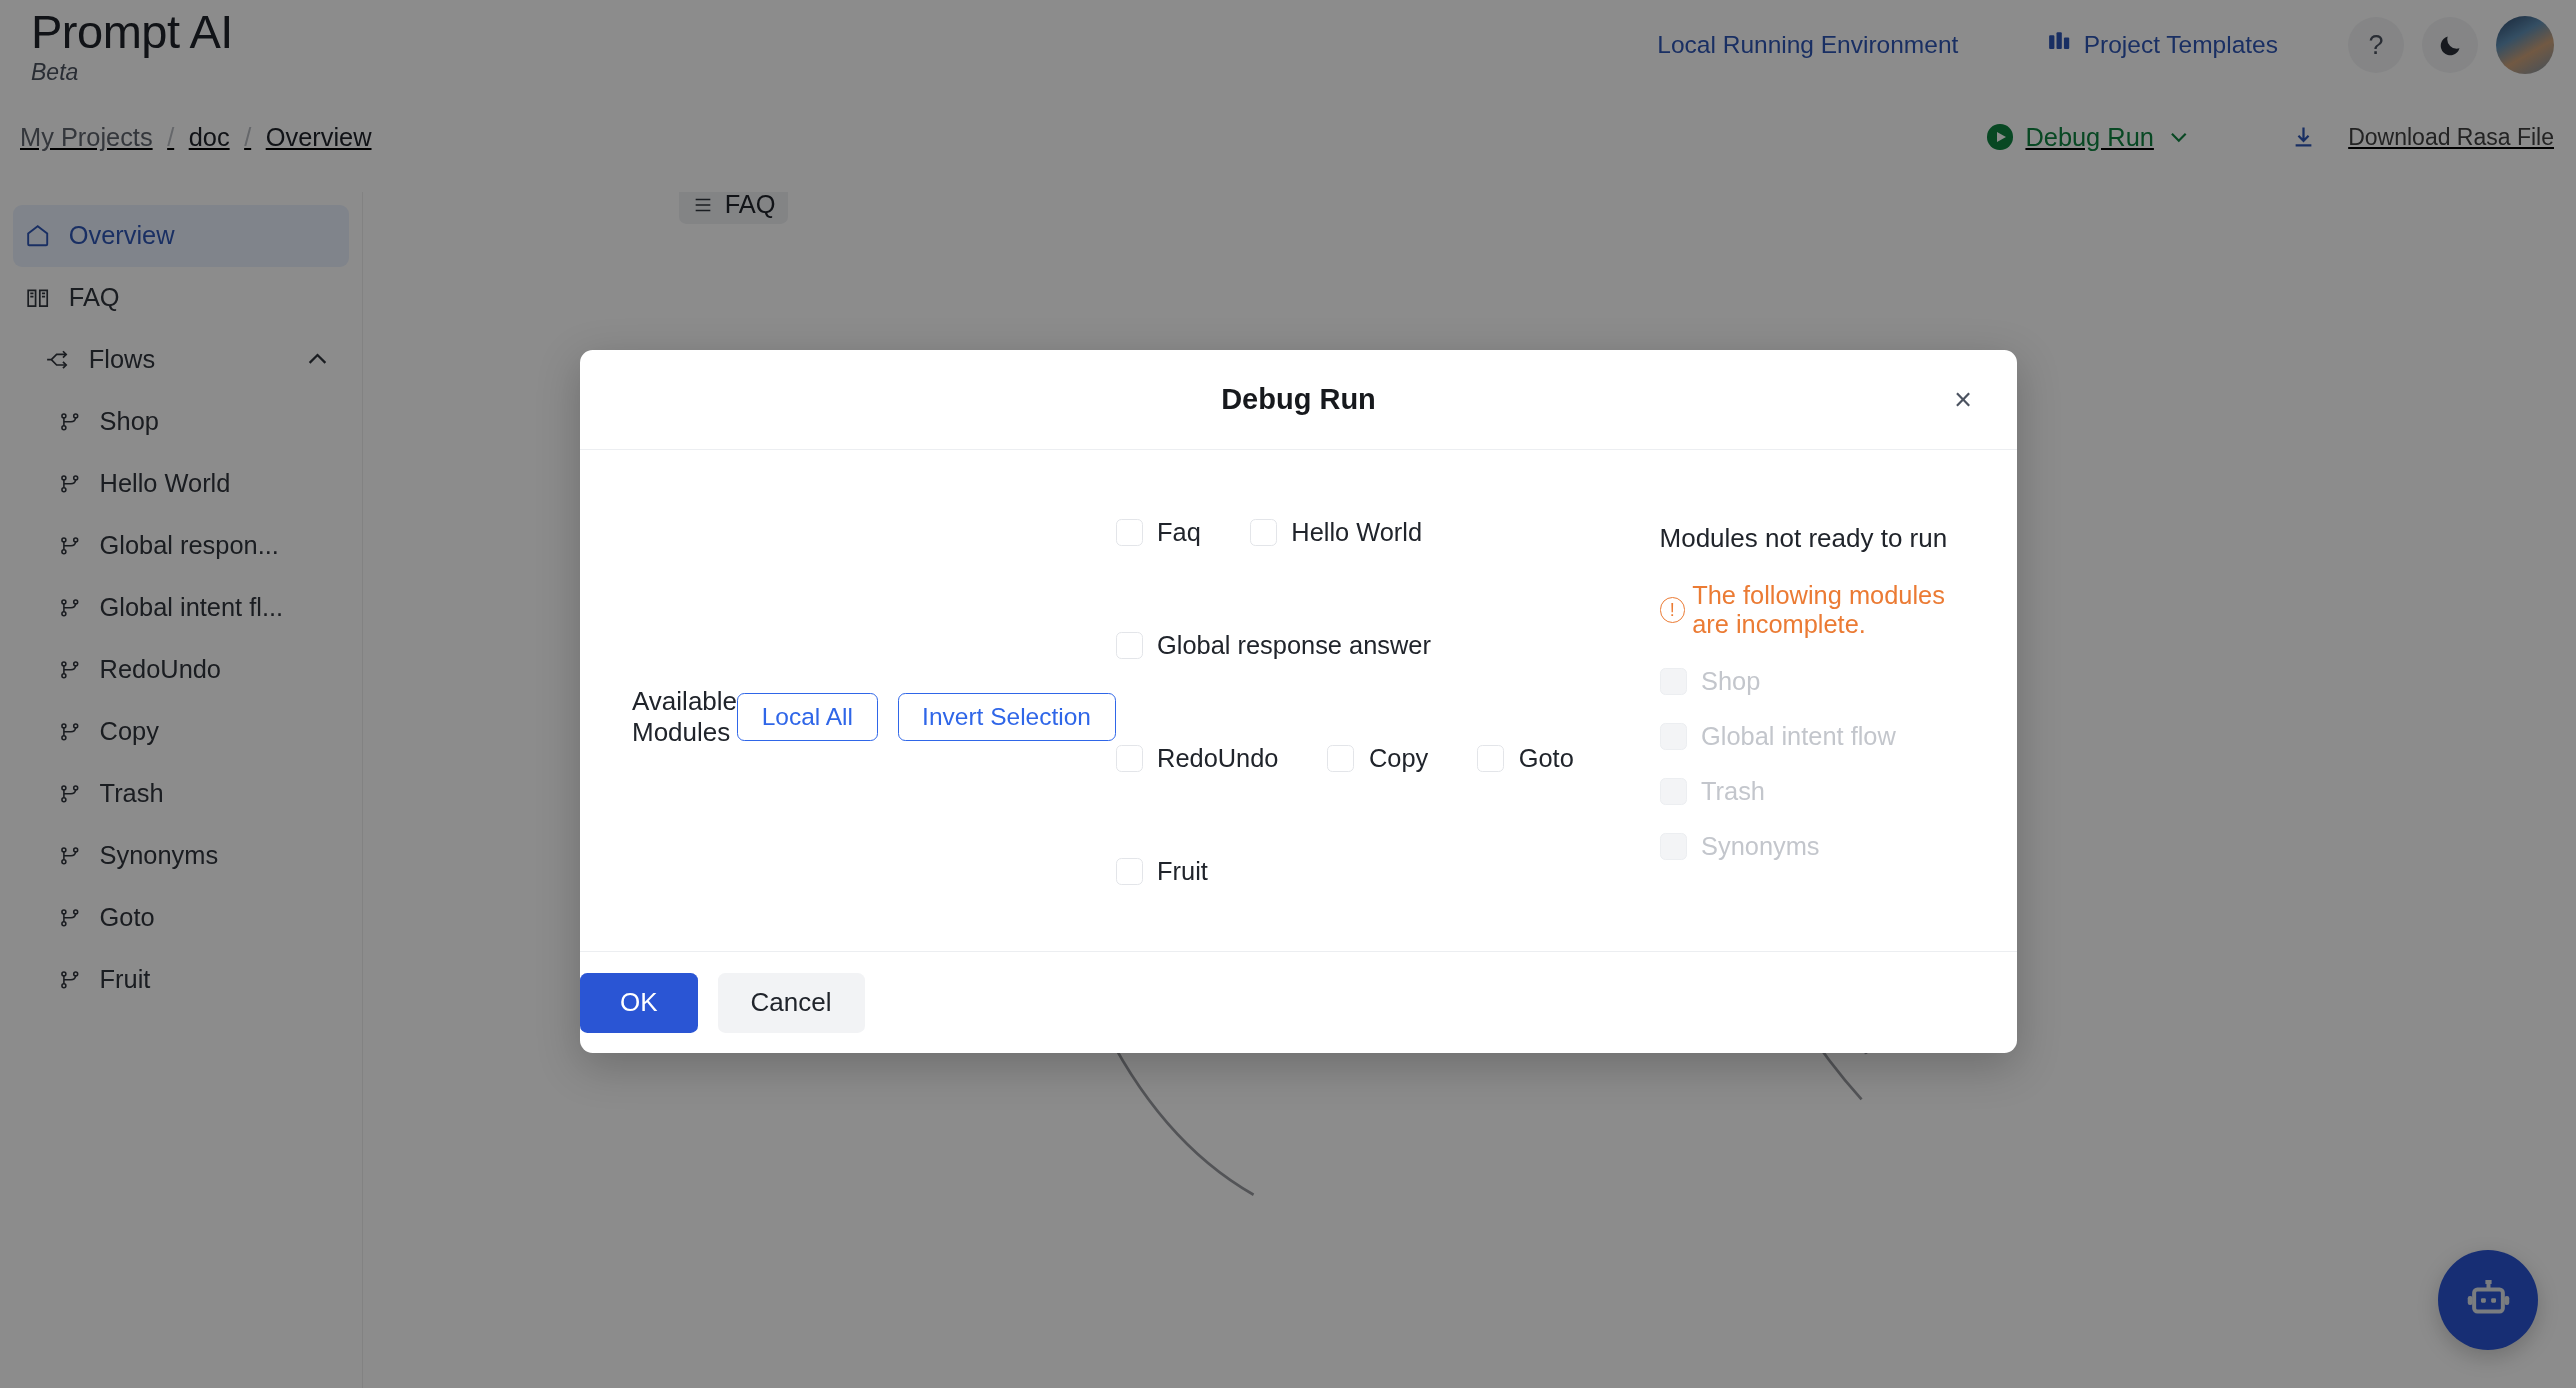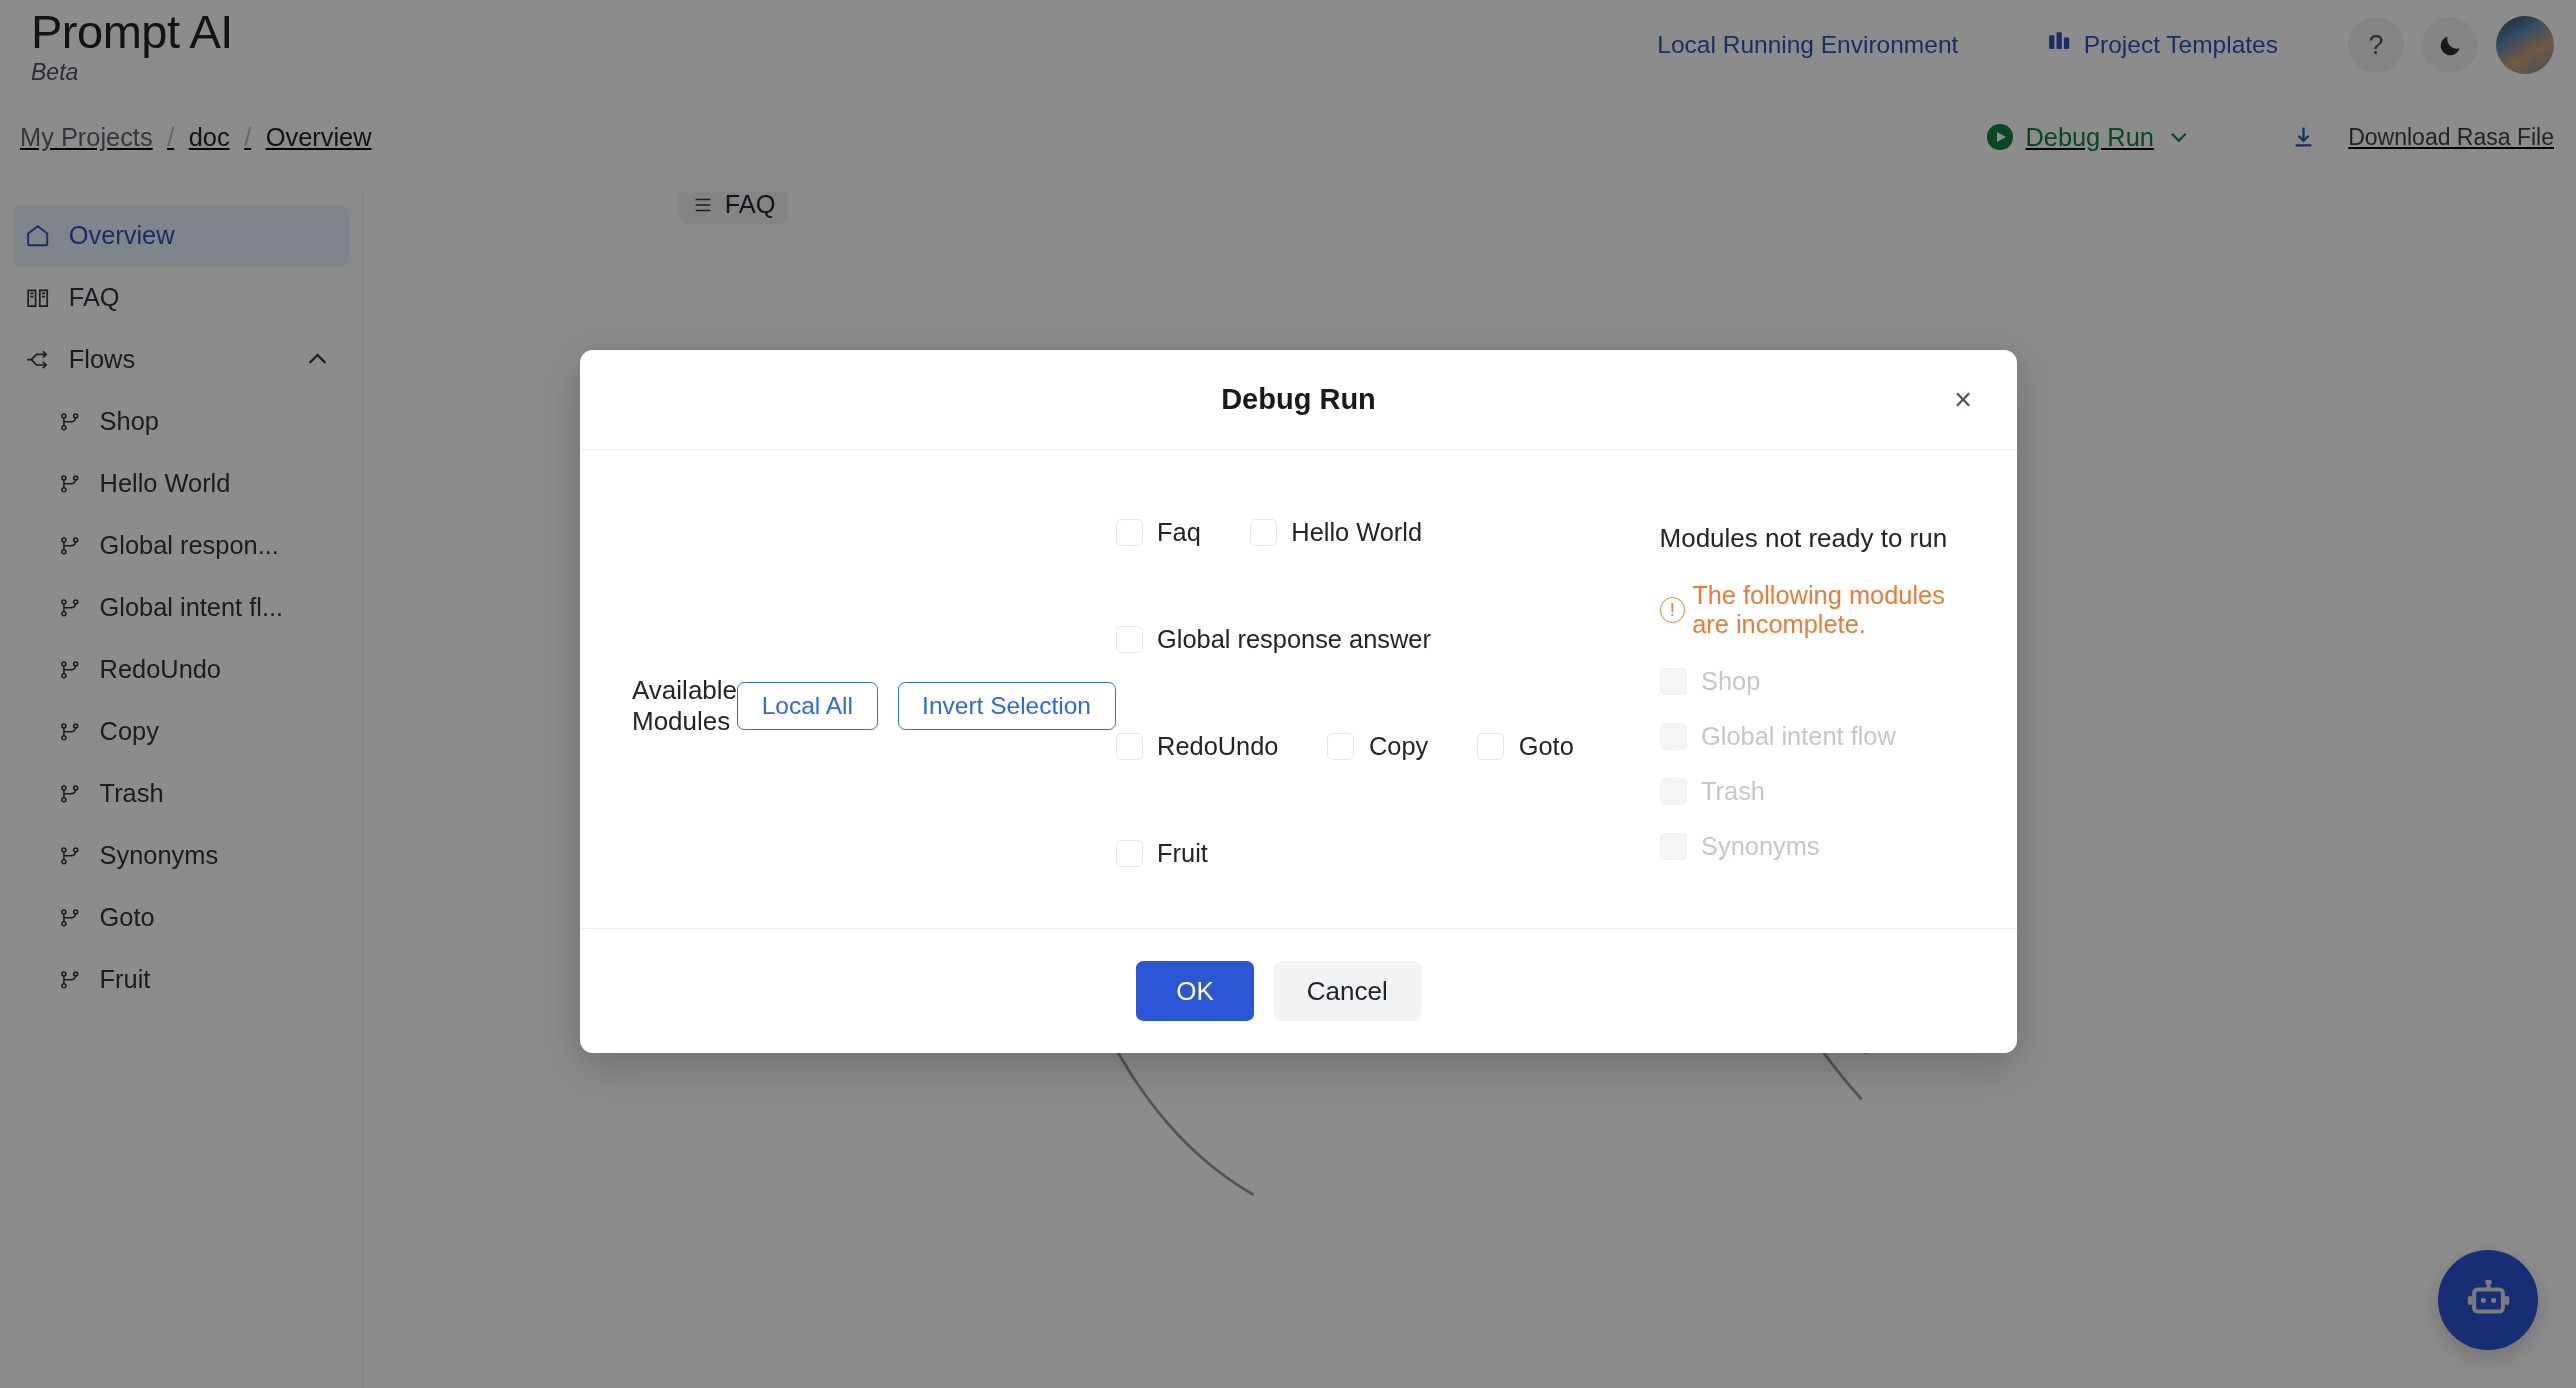--- a/index.html
+++ b/index.html
@@ -68,21 +68,21 @@
   
   .sidebar {
     position: absolute; top: 192px; left: 0; width: 363px; height: 1196px;
     background: #ffffff; border-right: 0.9px solid #ededed; overflow: hidden;
   }
   .side-item {
     height: 62px; display: flex; align-items: center; gap: 18px;
     padding-left: 25.4px; font-size: 25.4px; color: #31353d;
   }
   .side-item.active { background: #eaf1fe; color: #2f56b5; border-radius: 9px; margin: 0 12.7px; padding-left: 12.7px; }
-  .side-item.flows { justify-content: center; }
+  .side-item.flows { justify-content: center; margin-left: 20px; }
   .side-item .chev { margin-left: auto; margin-right: 31px; }
   .side-sub {
     height: 62px; display: flex; align-items: center; gap: 18px;
     padding-left: 58px; font-size: 25.4px; color: #31353d;
   }
   .side-gap { height: 12.7px; }
   .add-flow {
     height: 62px; display: flex; align-items: center; gap: 16.3px;
     padding-left: 54px; font-size: 25.4px; color: #2f56b5; font-weight: 600;
   }
@@ -154,22 +154,22 @@
   .warn {
     margin-top: 27px; display: flex; align-items: center; gap: 7.3px;
     color: #eb7b34; font-size: 25.4px;
   }
   .warn-ico {
     width: 25.4px; height: 25.4px; border: 1.8px solid #eb7b34; border-radius: 50%;
     display: flex; align-items: center; justify-content: center;
     font-size: 18px; line-height: 1; flex: none;
   }
   .modal-foot {
-    height: 125px; border-top: 0.9px solid #eceef1;
-    display: flex; align-items: center; justify-content: center; padding-right: 40px; gap: 20px;
+    height: 102px; border-top: 0.9px solid #eceef1;
+    display: flex; align-items: center; justify-content: flex-start; padding-right: 40px; gap: 20px;
   }
   .btn-primary {
     background: #2a55d4; color: #fff; border: none; border-radius: 7.3px;
     padding: 14.5px 40px; font-size: 26px; font-family: "Liberation Sans", sans-serif;
   }
   .btn-plain {
     background: #f2f3f5; color: #20242b; border: none; border-radius: 7.3px;
     padding: 14.5px 33px; font-size: 26px; font-family: "Liberation Sans", sans-serif;
   }
 </style>

